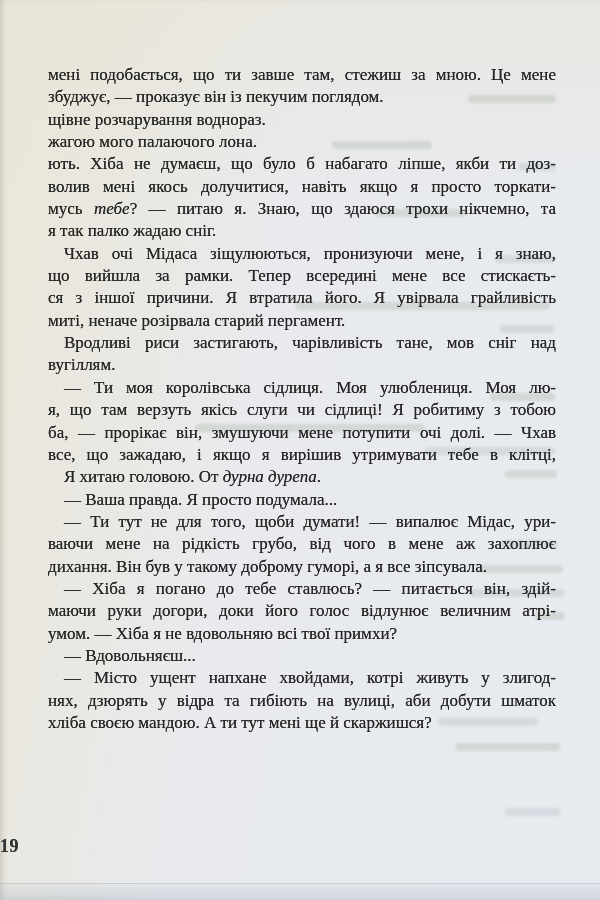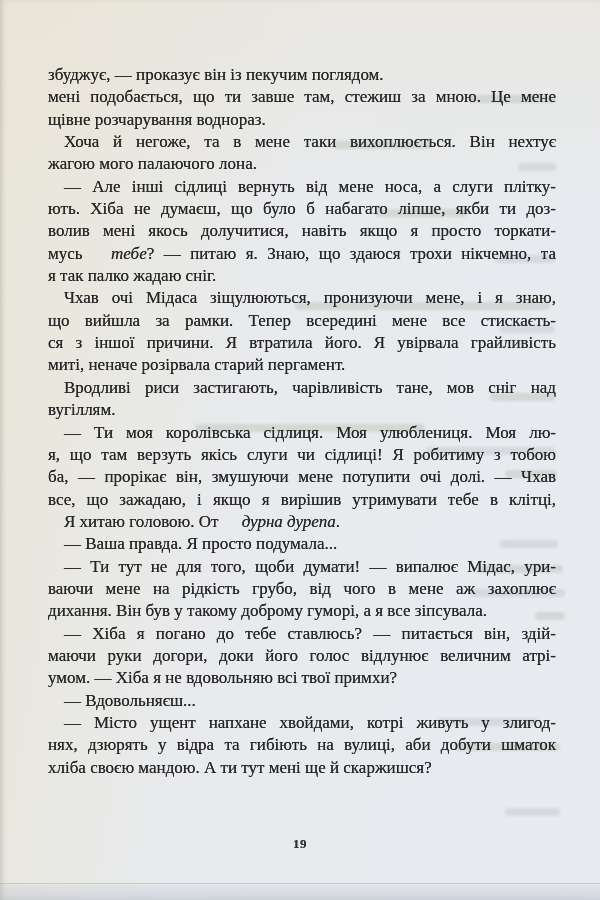--- a/index.html
+++ b/index.html
@@ -43,28 +43,28 @@
     text-shadow: 0 0 0.5px rgba(38,38,38,0.85);
   }
   .line {
     height: 22.35px;
     overflow: hidden;
     text-align: justify;
     text-align-last: justify;
   }
   .line.end { text-align-last: left; }
   .line.indent { text-indent: 16px; }
-  .line em { font-style: italic; margin-left: 19px; }
+  .line em { font-style: italic; }
   .page-number {
     position: absolute;
     top: 836px;
     left: 0;
     width: 600px;
-    text-align: center;
-    font-size: 13px;
+    text-align: left;
+    font-size: 18px;
     font-weight: bold;
     letter-spacing: 0.5px;
     color: #333;
     text-shadow: 0 0 0.5px rgba(40,40,40,0.8);
   }
   .bottom-edge {
     position: absolute;
     left: 0;
     right: 0;
     bottom: 0;
@@ -93,26 +93,24 @@
     <div class="bleed cool" style="left:500px; top:540px; width:58px;"></div>
     <div class="bleed" style="left:478px; top:565px; width:85px;"></div>
     <div class="bleed cool" style="left:470px; top:589px; width:95px;"></div>
     <div class="bleed" style="left:535px; top:612px; width:30px;"></div>
     <div class="bleed cool" style="left:438px; top:718px; width:100px;"></div>
     <div class="bleed" style="left:455px; top:743px; width:105px;"></div>
     <div class="bleed cool" style="left:505px; top:808px; width:55px;"></div>
   </div>
 
   <div class="text-block">
+      <div class="line">мені подобається, що ти завше там, стежиш за мною. Це мене</div>
       <div class="line end">збуджує, — проказує він із пекучим поглядом.</div>
-      <div class="line">мені подобається, що ти завше там, стежиш за мною. Це мене</div>
       <div class="line end">щівне розчарування воднораз.</div>
-      <div class="line indent">Хоча й негоже, та в мене таки вихоплюється. Він нехтує</div>
       <div class="line end">жагою мого палаючого лона.</div>
-      <div class="line indent">— Але інші сідлиці вернуть від мене носа, а слуги плітку-</div>
       <div class="line">ють. Хіба не думаєш, що було б набагато ліпше, якби ти доз-</div>
       <div class="line">волив мені якось долучитися, навіть якщо я просто торкати-</div>
       <div class="line">мусь <em>тебе</em>? — питаю я. Знаю, що здаюся трохи нікчемно, та</div>
       <div class="line end">я так палко жадаю сніг.</div>
       <div class="line indent">Чхав очі Мідаса зіщулюються, пронизуючи мене, і я знаю,</div>
       <div class="line">що вийшла за рамки. Тепер всередині мене все стискаєть-</div>
       <div class="line">ся з іншої причини. Я втратила його. Я увірвала грайливість</div>
       <div class="line end">миті, неначе розірвала старий пергамент.</div>
       <div class="line indent">Вродливі риси застигають, чарівливість тане, мов сніг над</div>
       <div class="line end">вугіллям.</div>

